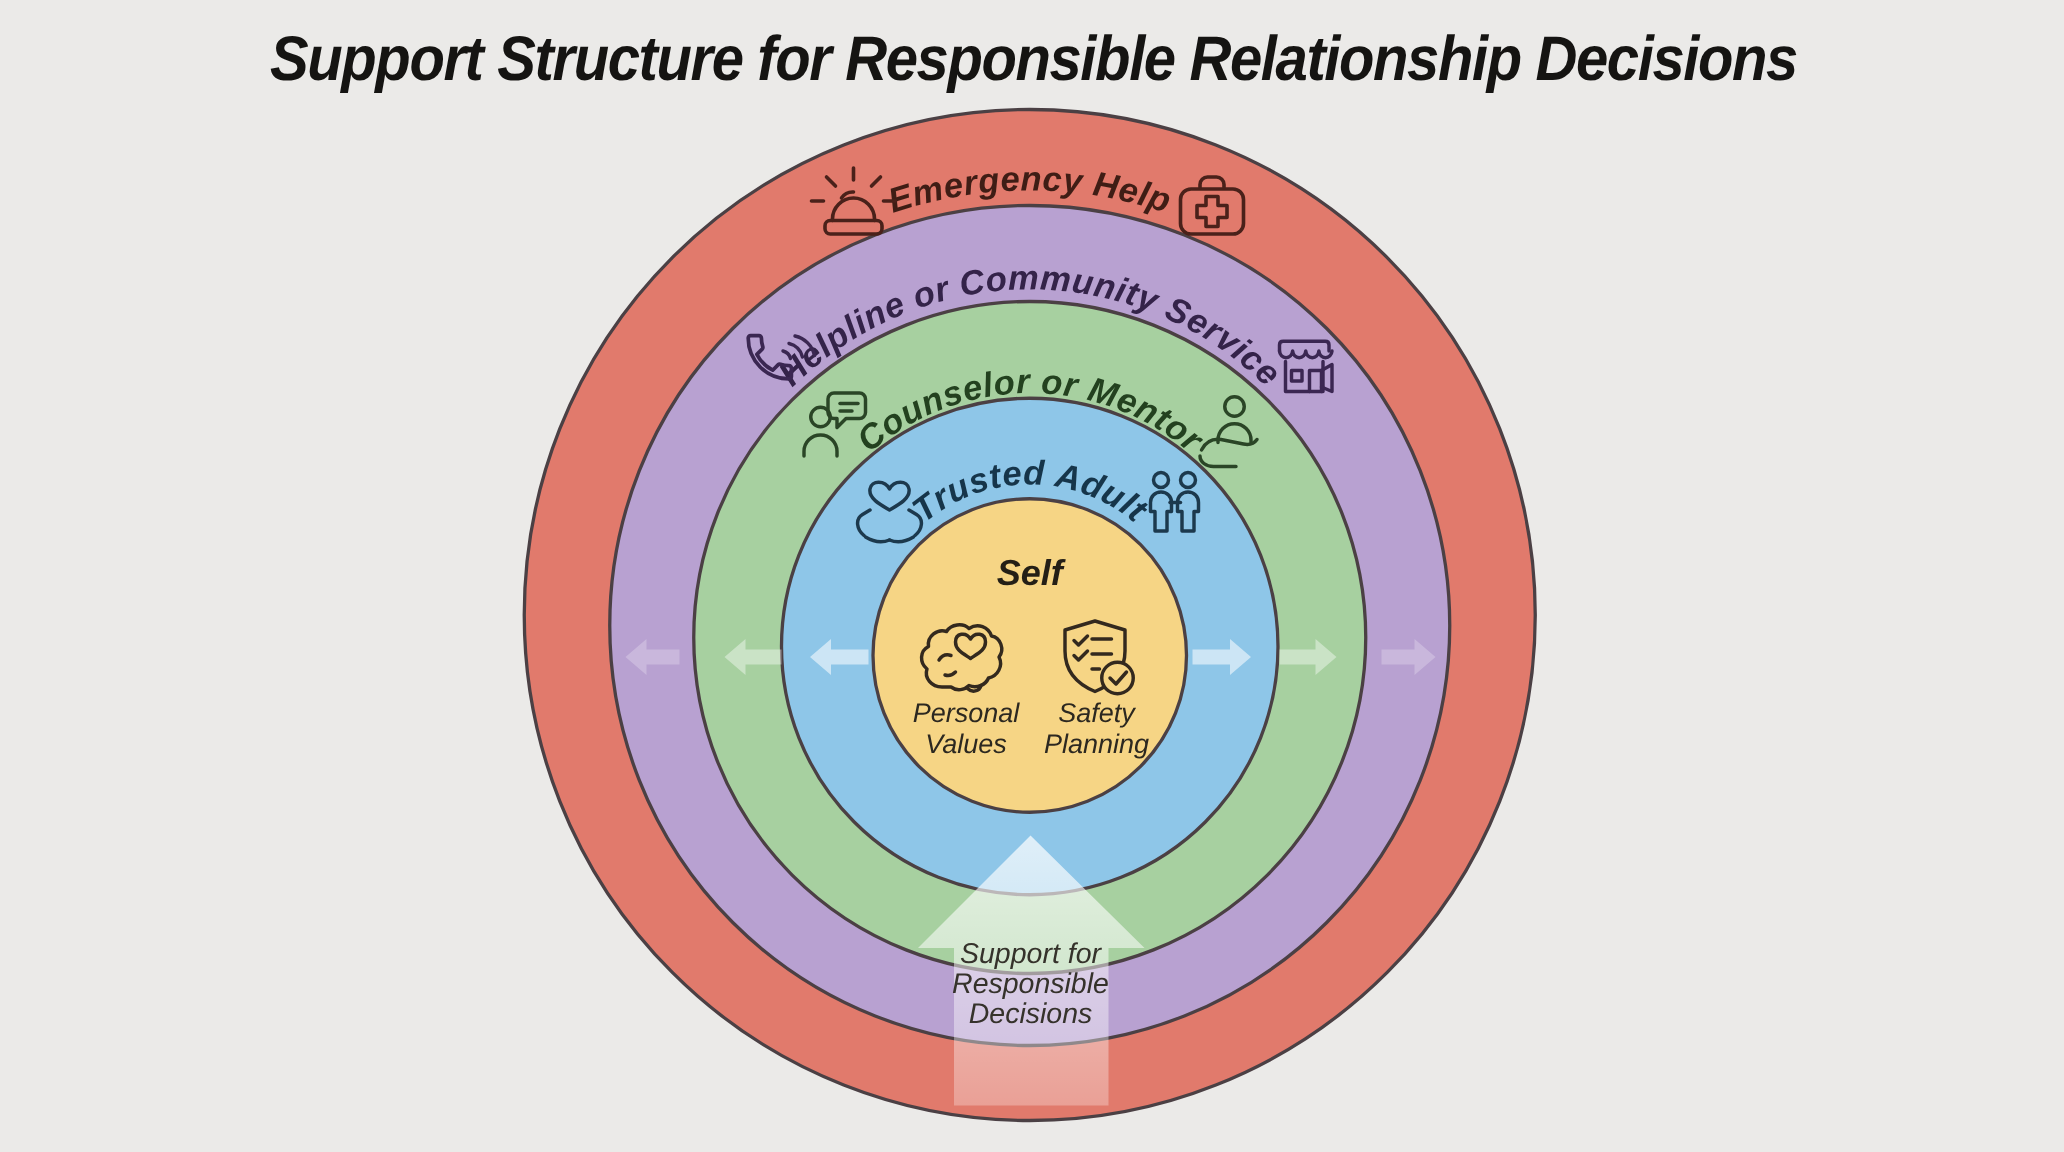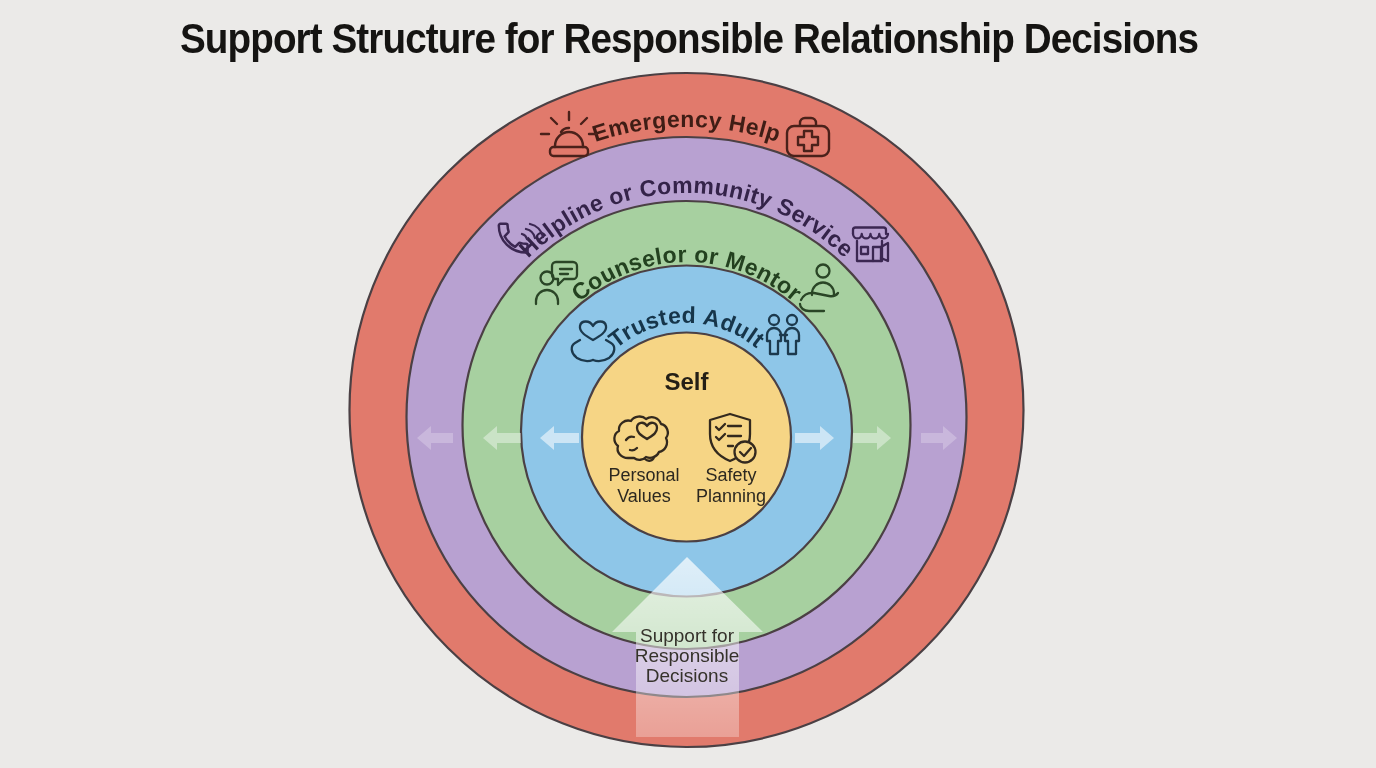--- a/index.html
+++ b/index.html
@@ -3,21 +3,21 @@
 <meta charset="utf-8">
 <style>
   html,body{margin:0;padding:0;}
   body{
     width:1376px;height:768px;
     background:#ebeae8;
     font-family:"Liberation Sans", sans-serif;
     overflow:hidden;
     position:relative;
   }
-  .stage{position:absolute;inset:0;}
+  .stage{position:absolute;inset:0;font-style:italic;}
   svg{display:block;}
   .ring-label{font-size:23px;font-weight:600;letter-spacing:.4px;}
   .self-label{font-size:24px;font-weight:700;}
   .inner-label{font-size:18px;}
   .arrow-label{font-size:19px;}
   text{user-select:none;}
 </style>
 </head>
 <body>
 

